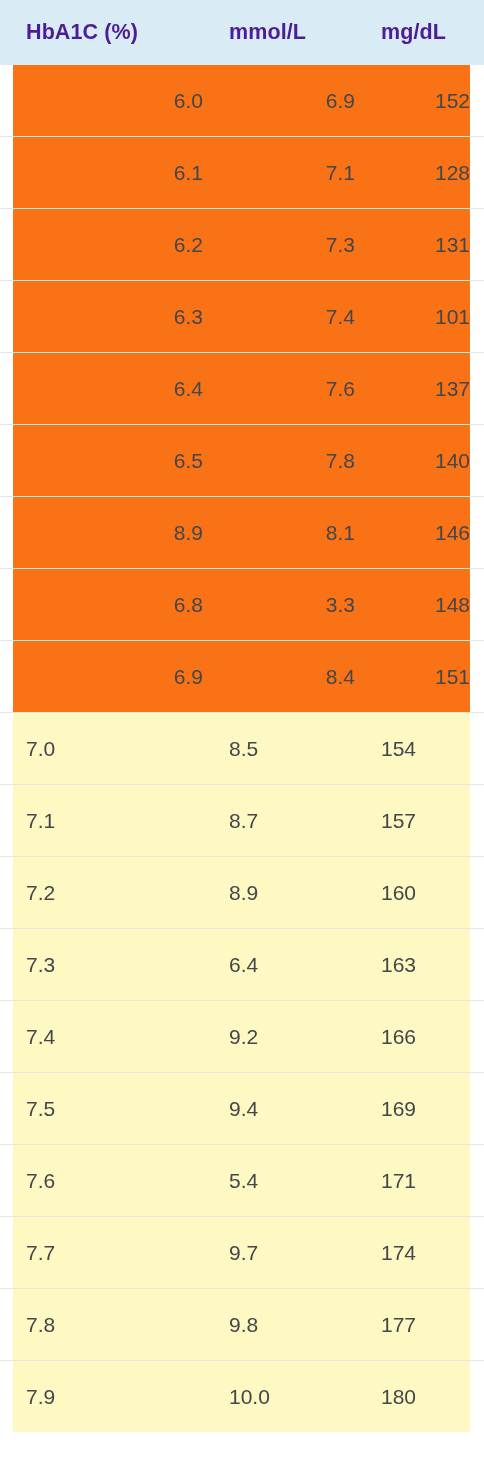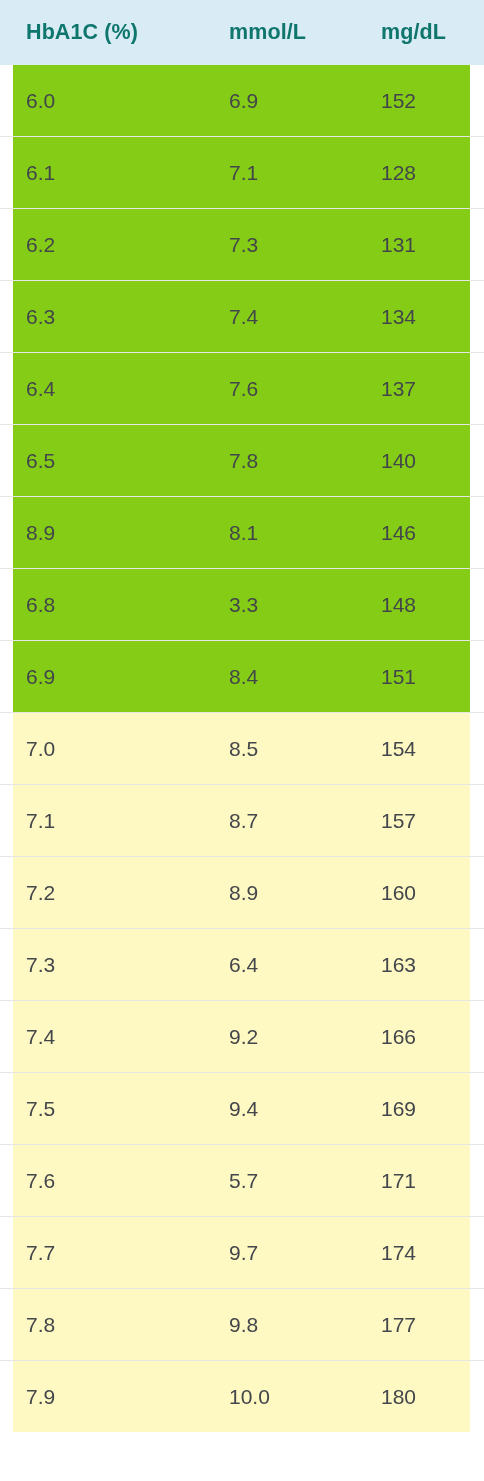--- a/index.html
+++ b/index.html
@@ -27,21 +27,21 @@
   thead th {
     padding: 0;
     margin: 0;
     border: 0;
   }
   thead tr.header-row {
     height: 65px;
   }
   thead th.hcell {
     background: #d9ebf4;
-    color: #0f766e;
+    color: #4c1d95;
     font-size: 21.5px;
     font-weight: 700;
     letter-spacing: 0.1px;
     text-align: left;
     vertical-align: middle;
     height: 65px;
     padding: 0;
   }
   thead th.hpad {
     background: #d9ebf4;
@@ -71,21 +71,21 @@
   tbody td.spacer-right {
     background: #ffffff !important;
   }
   tbody td .vtxt {
     display: block;
     padding-left: 13px;
   }
   tbody td.col-mmol .vtxt { padding-left: 26px; }
   tbody td.col-mgdl .vtxt { padding-left: 26px; }
 
-  tbody tr.zone-green td.datacell { background: #84cc16; }
+  tbody tr.zone-green td.datacell { background: #f97316; text-align: right; }
   tbody tr.zone-yellow td.datacell { background: #fef9c3; }
 </style>
 </head>
 <body>
 
 <table class="conversion-table">
   <colgroup>
     <col class="c0">
       <col class="c1">
       <col class="c2">
@@ -149,21 +149,21 @@
       </tr>
       <tr class="zone-green">
         <td class="spacer-left"></td>
         <td class="datacell col-hba1c">
           <span class="vtxt">6.3</span>
         </td>
         <td class="datacell col-mmol">
           <span class="vtxt">7.4</span>
         </td>
         <td class="datacell col-mgdl">
-          <span class="vtxt">134</span>
+          <span class="vtxt">101</span>
         </td>
         <td class="spacer-right"></td>
       </tr>
       <tr class="zone-green">
         <td class="spacer-left"></td>
         <td class="datacell col-hba1c">
           <span class="vtxt">6.4</span>
         </td>
         <td class="datacell col-mmol">
           <span class="vtxt">7.6</span>
@@ -302,21 +302,21 @@
           <span class="vtxt">169</span>
         </td>
         <td class="spacer-right"></td>
       </tr>
       <tr class="zone-yellow">
         <td class="spacer-left"></td>
         <td class="datacell col-hba1c">
           <span class="vtxt">7.6</span>
         </td>
         <td class="datacell col-mmol">
-          <span class="vtxt">5.7</span>
+          <span class="vtxt">5.4</span>
         </td>
         <td class="datacell col-mgdl">
           <span class="vtxt">171</span>
         </td>
         <td class="spacer-right"></td>
       </tr>
       <tr class="zone-yellow">
         <td class="spacer-left"></td>
         <td class="datacell col-hba1c">
           <span class="vtxt">7.7</span>

